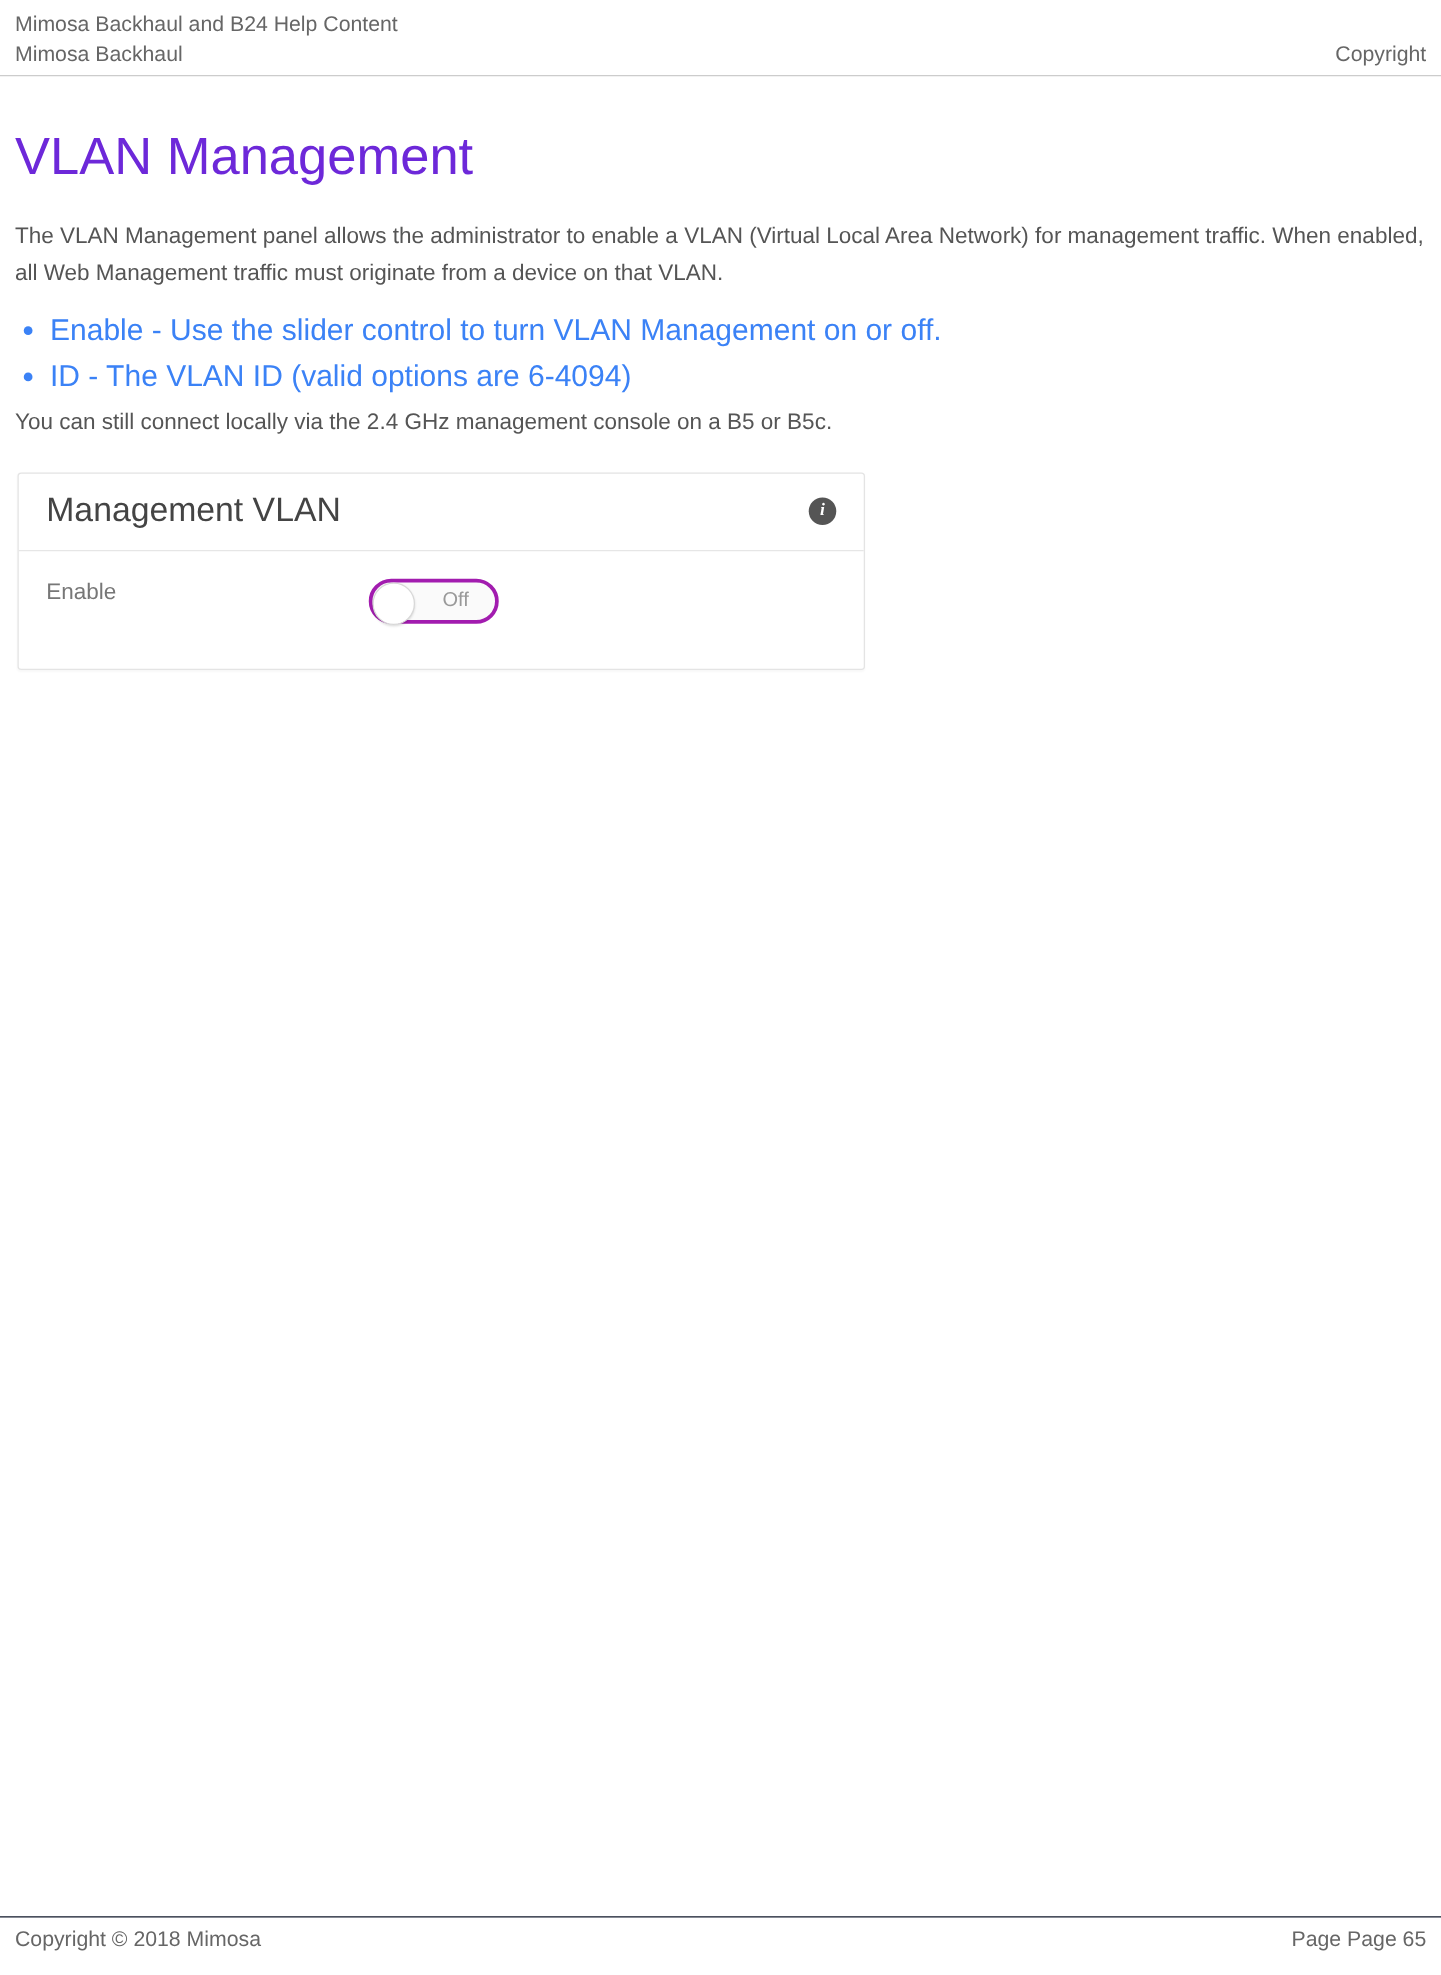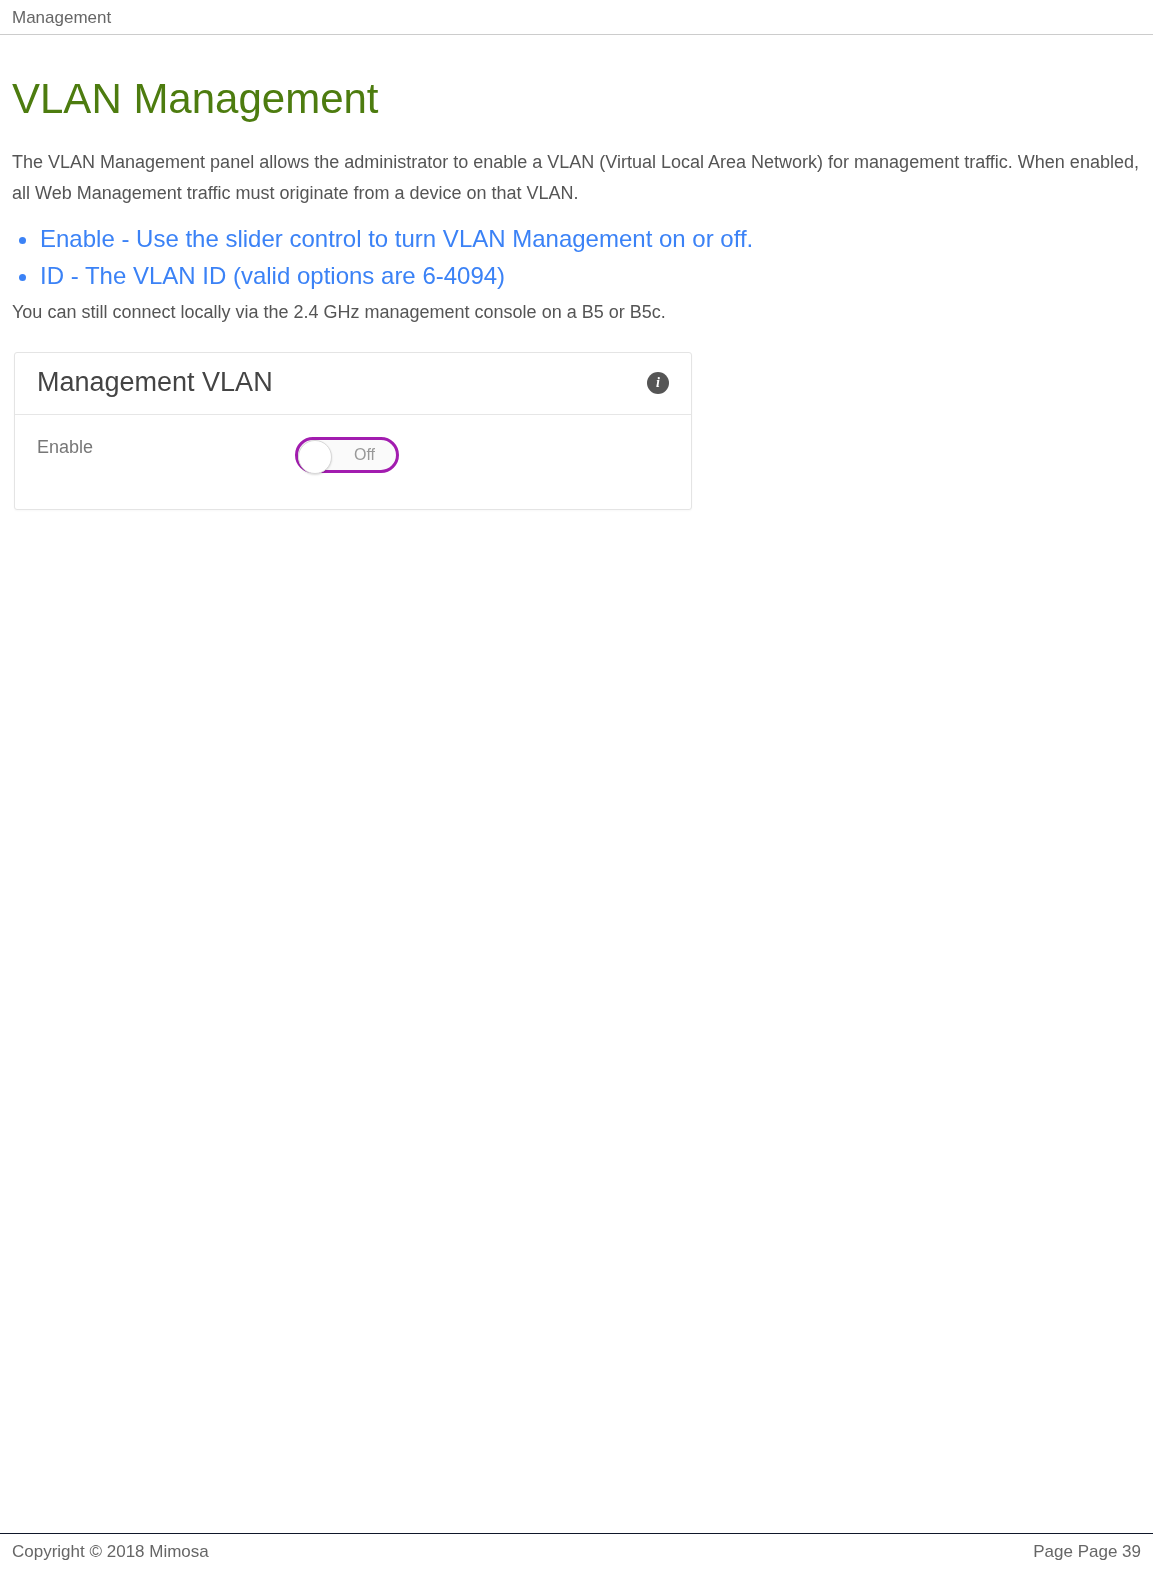--- a/index.html
+++ b/index.html
@@ -31,21 +31,21 @@
     }
     .header-right {
       padding-bottom: 2px;
     }
     .content {
       padding: 40px 12px 12px 12px;
     }
     h1 {
       font-weight: 400;
       font-size: 42px;
-      color: #4d7c0f;
+      color: #6d28d9;
       margin-bottom: 24px;
     }
     .intro {
       font-size: 18px;
       line-height: 1.7;
       color: #555;
       margin-bottom: 12px;
     }
     ul {
       margin-left: 28px;
@@ -158,21 +158,25 @@
       display: flex;
       justify-content: space-between;
       font-size: 17px;
       color: #666;
     }
   </style>
 </head>
 <body>
 
 <div class="header">
-  <div class="header-right">Management</div>
+  <div class="header-left">
+    <span>Mimosa Backhaul and B24 Help Content</span>
+    <span>Mimosa Backhaul</span>
+  </div>
+  <div class="header-right">Copyright</div>
 </div>
 
 <div class="content">
   <h1>VLAN Management</h1>
   <p class="intro">The VLAN Management panel allows the administrator to enable a VLAN (Virtual Local Area Network) for management traffic. When enabled, all Web Management traffic must originate from a device on that VLAN.</p>
   <ul>
     <li>Enable - Use the slider control to turn VLAN Management on or off.</li>
     <li>ID - The VLAN ID (valid options are 6-4094)</li>
   </ul>
   <p class="note">You can still connect locally via the 2.4 GHz management console on a B5 or B5c.</p>
@@ -189,14 +193,14 @@
           <div class="toggle-knob"></div>
           <span class="toggle-label">Off</span>
         </div>
       </div>
     </div>
   </div>
 </div>
 
 <div class="footer">
   <span>Copyright © 2018 Mimosa</span>
-  <span>Page Page 39</span>
+  <span>Page Page 65</span>
 </div>
 
 </body></html>

